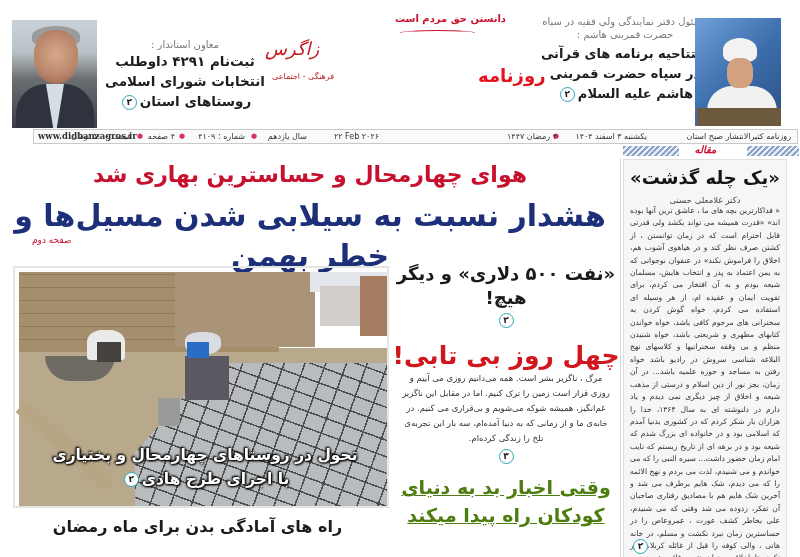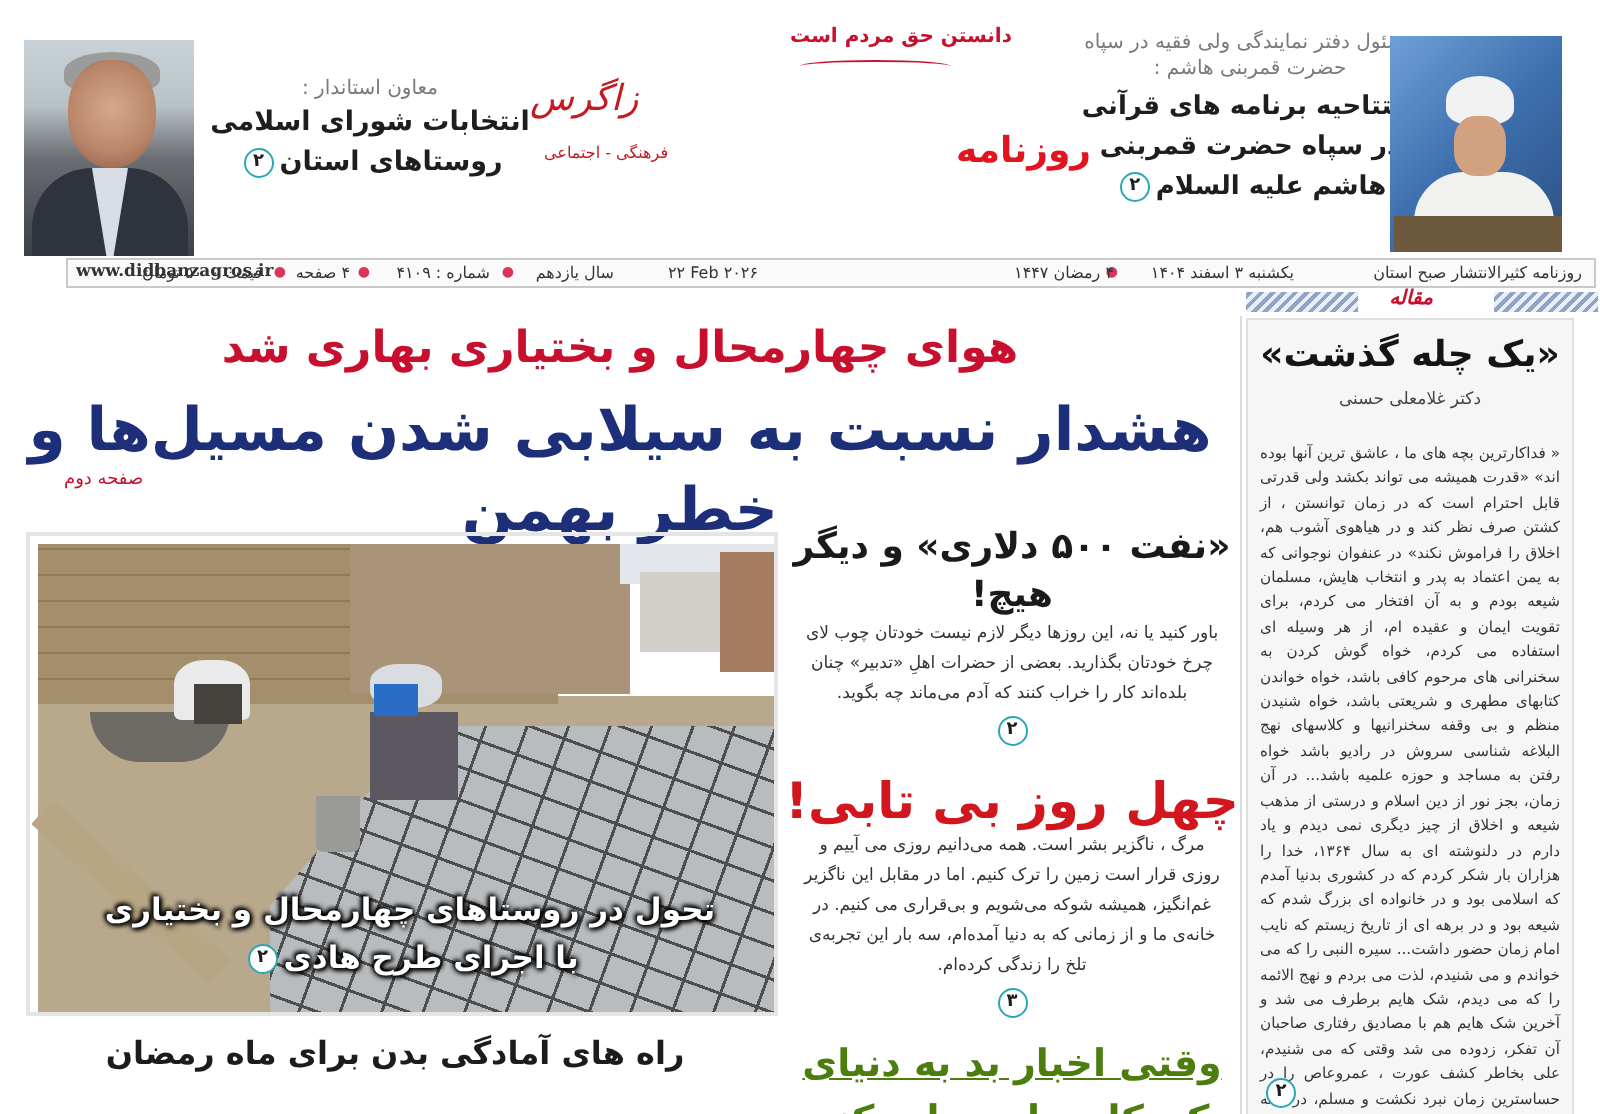--- a/index.html
+++ b/index.html
@@ -80,38 +80,39 @@
   
   .mid-col { left: 392px; top: 262px; width: 228px; text-align: center; }
   .mid-h1 { font-weight: bold; font-size: 18px; line-height: 24px; color: #1a1a1a; }
   .mid-body { font-size: 8.5px; line-height: 15px; color: #333; padding: 0 10px; }
   .mid-h2 { font-weight: bold; font-size: 25px; line-height: 30px; color: #d2161e; margin-top: 12px; }
   .mid-h3 { font-weight: bold; font-size: 19px; line-height: 28px; color: #4d7c0f; margin-top: 8px; text-decoration: underline; }
 
   
   .article { left: 623px; top: 159px; width: 164px; height: 400px; background: #f6f6f6; border: 1px solid #e0e0e0; padding: 5px 6px; text-align: justify; }
   .article-title { font-weight: bold; font-size: 18px; line-height: 26px; text-align: center; color: #151515; }
-  .article-author { font-size: 8.5px; text-align: center; color: #444; margin: 4px 0 16px; }
+  .article-author { font-size: 8.5px; text-align: center; color: #444; margin: 4px 0 0; }
   .article-body { font-size: 7.6px; line-height: 12.4px; color: #333; }
   .article-num { position:absolute; left: 6px; bottom: 4px; }
   .divider-v { left: 620px; top: 158px; width: 1px; height: 399px; background: #dcdcdc; }
 </style>
 </head>
 <body>
 
 <div class="abs masthead">
 
   <div class="abs photo-left">
     <div class="hair"></div>
       <div class="head"></div>
       <div class="suit"></div>
       <div class="shirt"></div>
   </div>
   <div class="abs left-news">
     <div class="kicker-gray">معاون استاندار :</div>
+    <div class="h">ثبت‌نام ۴۲۹۱ داوطلب</div>
     <div class="h">انتخابات شورای اسلامی</div>
     <div class="h"><span>روستاهای استان</span><span class="circle-num">۲</span></div>
   </div>
 
   <div class="abs motto">دانستن حق مردم است</div>
   <div class="abs motto-line"></div>
   <div class="abs logo-rooznameh">روزنامه</div>
   <div class="abs logo-zagros">زاگرس</div>
   <div class="abs logo-sub">فرهنگی - اجتماعی</div>
 
@@ -144,21 +145,21 @@
   <span style="right:666px">قیمت ۵۰۰۰ تومان</span>
   <span style="left:4px" class="website">www.didbanzagros.ir</span>
 </div>
 
 <div class="abs maghale-bar">
   <div class="stripe" style="right:0;width:52px"></div>
   <div class="maghale-label">مقاله</div>
   <div class="stripe" style="left:0;width:56px"></div>
 </div>
 
-<div class="abs h-red">هوای چهارمحال و بختیاری بهاری شد</div>
+<div class="abs h-red">هوای چهارمحال و حساسترین بهاری شد</div>
 <div class="abs h-blue">هشدار نسبت به سیلابی شدن مسیل‌ها و خطر بهمن</div>
 <div class="abs page-ref">صفحه دوم</div>
 
 <div class="abs story-photo">
   <div class="ph-ground"></div>
   <div class="ph-wall"></div>
   <div class="ph-wall2"></div>
   <div class="ph-sky"></div>
   <div class="ph-house"></div>
   <div class="ph-brick"></div>
@@ -175,21 +176,20 @@
     <div>تحول در روستاهای چهارمحال و بختیاری</div>
     <div><span>با اجرای طرح هادی</span><span class="circle-num">۲</span></div>
   </div>
 </div>
 
 <div class="abs bottom-left">راه های آمادگی بدن برای ماه رمضان</div>
 
 <div class="abs mid-col">
   <div>
     <div class="mid-h1">«نفت ۵۰۰ دلاری» و دیگر هیچ!</div>
-    <div class="mid-body">باور کنید یا نه، این روزها دیگر لازم نیست خودتان چوب لای چرخ خودتان بگذارید. بعضی از حضرات اهلِ «تدبیر» چنان بلده‌اند کار را خراب کنند که آدم می‌ماند چه بگوید.</div>
     <div><span class="circle-num">۲</span></div>
   </div>
   <div>
     <div class="mid-h2">چهل روز بی تابی!</div>
     <div class="mid-body">مرگ ، ناگزیر بشر است. همه می‌دانیم روزی می آییم و روزی قرار است زمین را ترک کنیم. اما در مقابل این ناگزیر غم‌انگیز، همیشه شوکه می‌شویم و بی‌قراری می کنیم. در خانه‌ی ما و از زمانی که به دنیا آمده‌ام، سه بار این تجربه‌ی تلخ را زندگی کرده‌ام.</div>
     <div><span class="circle-num">۳</span></div>
   </div>
   <div>
     <div class="mid-h3">وقتی اخبار بد به دنیای</div>
     <div class="mid-h3" style="margin-top:0">کودکان راه پیدا میکند</div>

